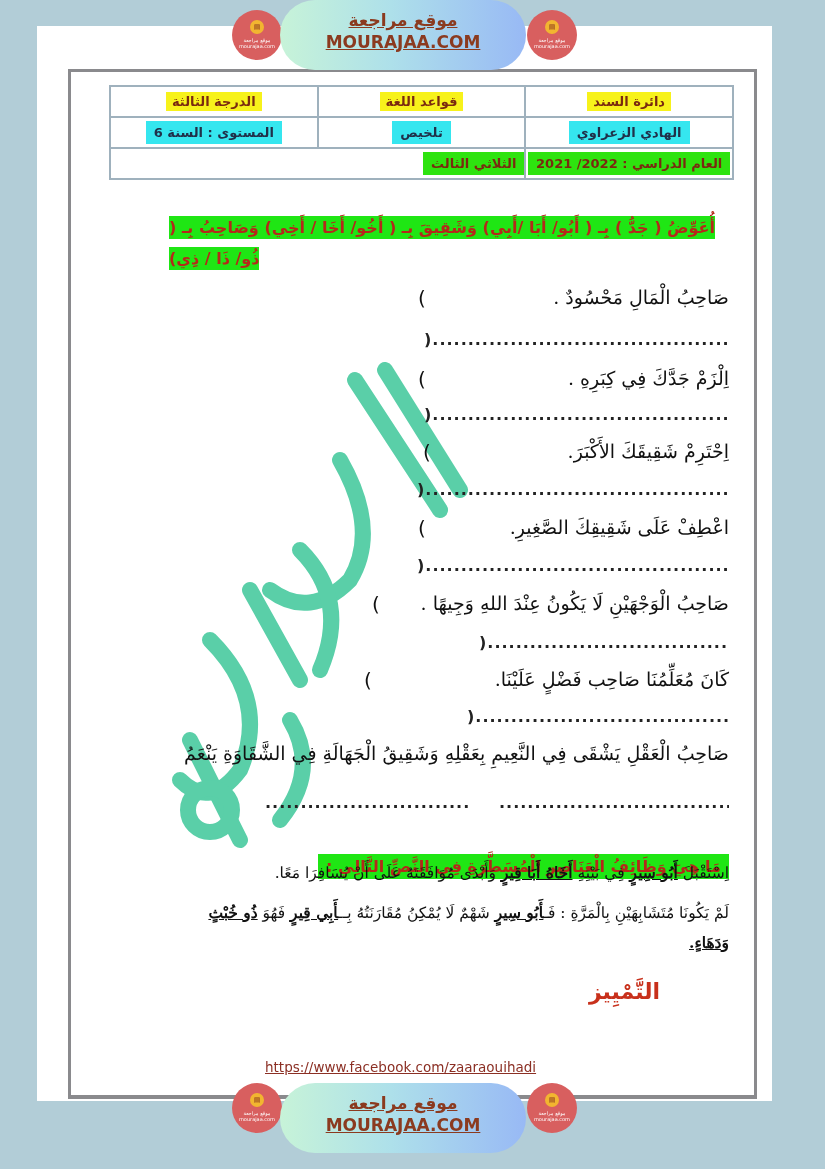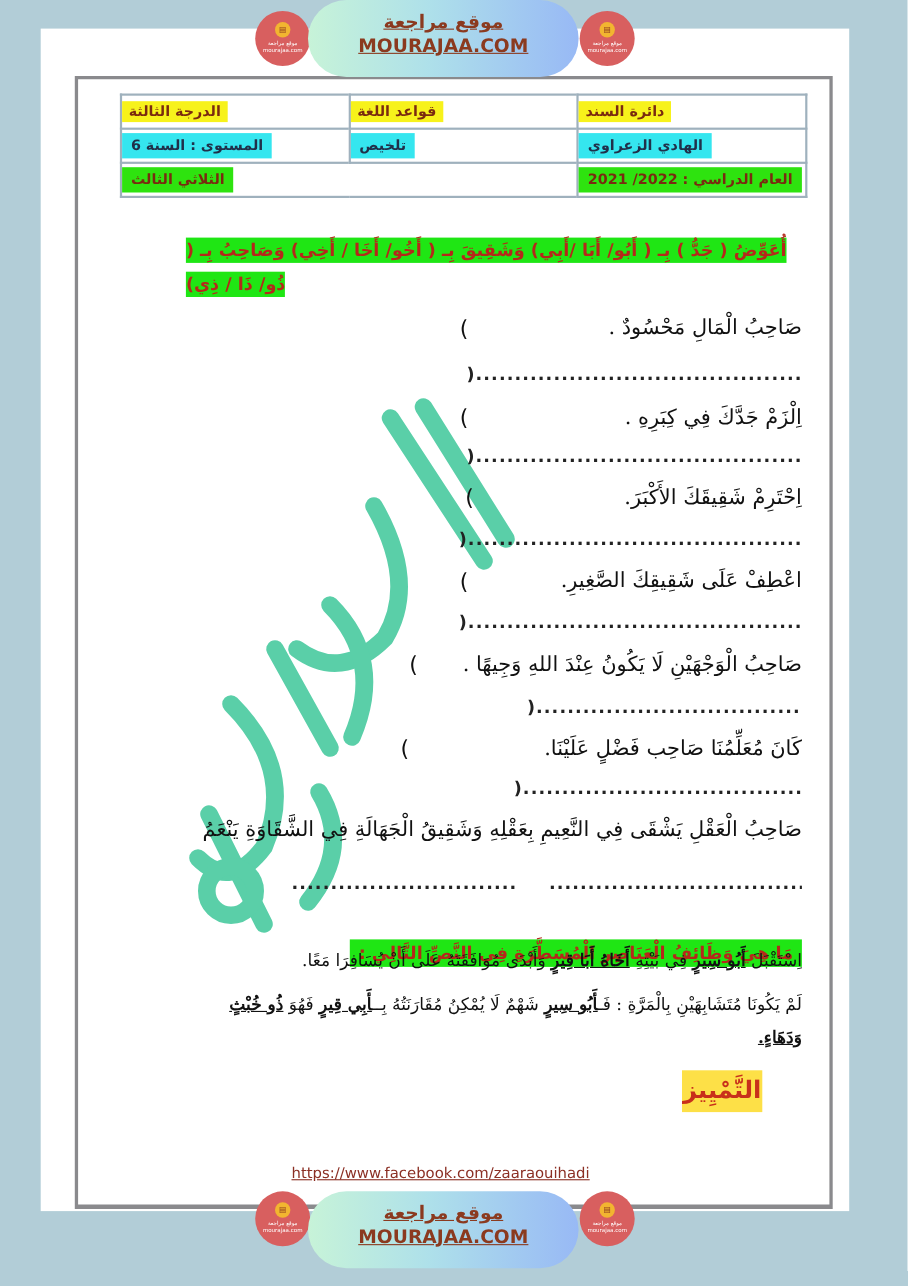--- a/index.html
+++ b/index.html
@@ -42,21 +42,21 @@
     margin: 10px auto 3px; font-size: 7px; line-height: 14px; color: #8b3a1f;
   }
   .badge .cap { font-size: 5px; color: #fff; line-height: 6px; }
 
   
   table.hdr {
     position: absolute; left: 109px; top: 85px; width: 625px; border-collapse: collapse;
     direction: rtl;
   }
   table.hdr td {
-    border: 2px solid #9fb1bd; height: 31px; text-align: left; vertical-align: middle;
+    border: 2px solid #9fb1bd; height: 31px; text-align: center; vertical-align: middle;
     width: 33.3%; font-weight: bold; font-size: 13px; color: #7a2a10;
   }
   .hl-y { background: #f7f21b; padding: 2px 6px; color:#7a2a10; }
   .hl-c { background: #35e6ef; padding: 4px 8px; color:#20304a; }
   .hl-g { background: #2ee30f; padding: 4px 8px; color:#7a2a10; }
 
   .rtl { direction: rtl; text-align: left; }
   .instr {
     position: absolute; right: 96px; top: 212px; width: 560px;
     font-size: 16px; font-weight: bold; color: #b5281a; line-height: 31px;
@@ -84,22 +84,22 @@
     color: #b5281a; font-weight: bold; font-size: 16px; padding: 3px 8px;
     direction: rtl;
     margin-top: 32px;
   }
   .para {
     position: absolute; right: 96px; width: 545px; direction: rtl; text-align: right;
     font-size: 15.5px; color: #111; line-height: 29px; font-family: "DejaVu Serif", serif;
   }
   .para u { font-weight: bold; }
   .tamyiz {
-    position: absolute; left: 620px; top: 973px; width: 73px; height: 38px;
-    background: #fde047; color: #c8301b; font-size: 22px; font-weight: bold;
+    position: absolute; left: 588px; top: 973px; width: 73px; height: 38px;
+    background: #ffffff; color: #c8301b; font-size: 22px; font-weight: bold;
     text-align: center; line-height: 38px; direction: rtl;
   }
   .fb {
     position: absolute; left: 265px; top: 1059px; font-size: 13.5px; color: #8b2f24;
     text-decoration: underline; font-family: "DejaVu Sans", sans-serif;
   }
 </style>
 </head>
 <body>
 
@@ -128,21 +128,21 @@
     <td><span class="hl-y">قواعد اللغة</span></td>
     <td><span class="hl-y">الدرجة الثالثة</span></td>
   </tr>
   <tr>
     <td><span class="hl-c">الهادي الزعراوي</span></td>
     <td><span class="hl-c">تلخيص</span></td>
     <td><span class="hl-c">المستوى : السنة 6</span></td>
   </tr>
   <tr>
     <td><span class="hl-g">العام الدراسي : 2022/ 2021</span></td>
-    <td colspan="2" style="text-align:left;margin-top:22px;"><span class="hl-g">الثلاثي الثالث</span></td>
+    <td colspan="2" style="text-align:right;margin-top:22px;"><span class="hl-g">الثلاثي الثالث</span></td>
   </tr>
 </tbody>
   </table>
 
 <svg class="watermark" viewBox="0 0 380 520">
   <g fill="none" stroke="#3ec79a" stroke-width="16" stroke-linecap="round">
     <path d="M205 40 L290 170"></path>
     <path d="M235 30 L310 150"></path>
     <path d="M190 120 Q230 190 200 240 Q160 280 120 250"></path>
     <path d="M150 210 Q200 260 170 330"></path>

